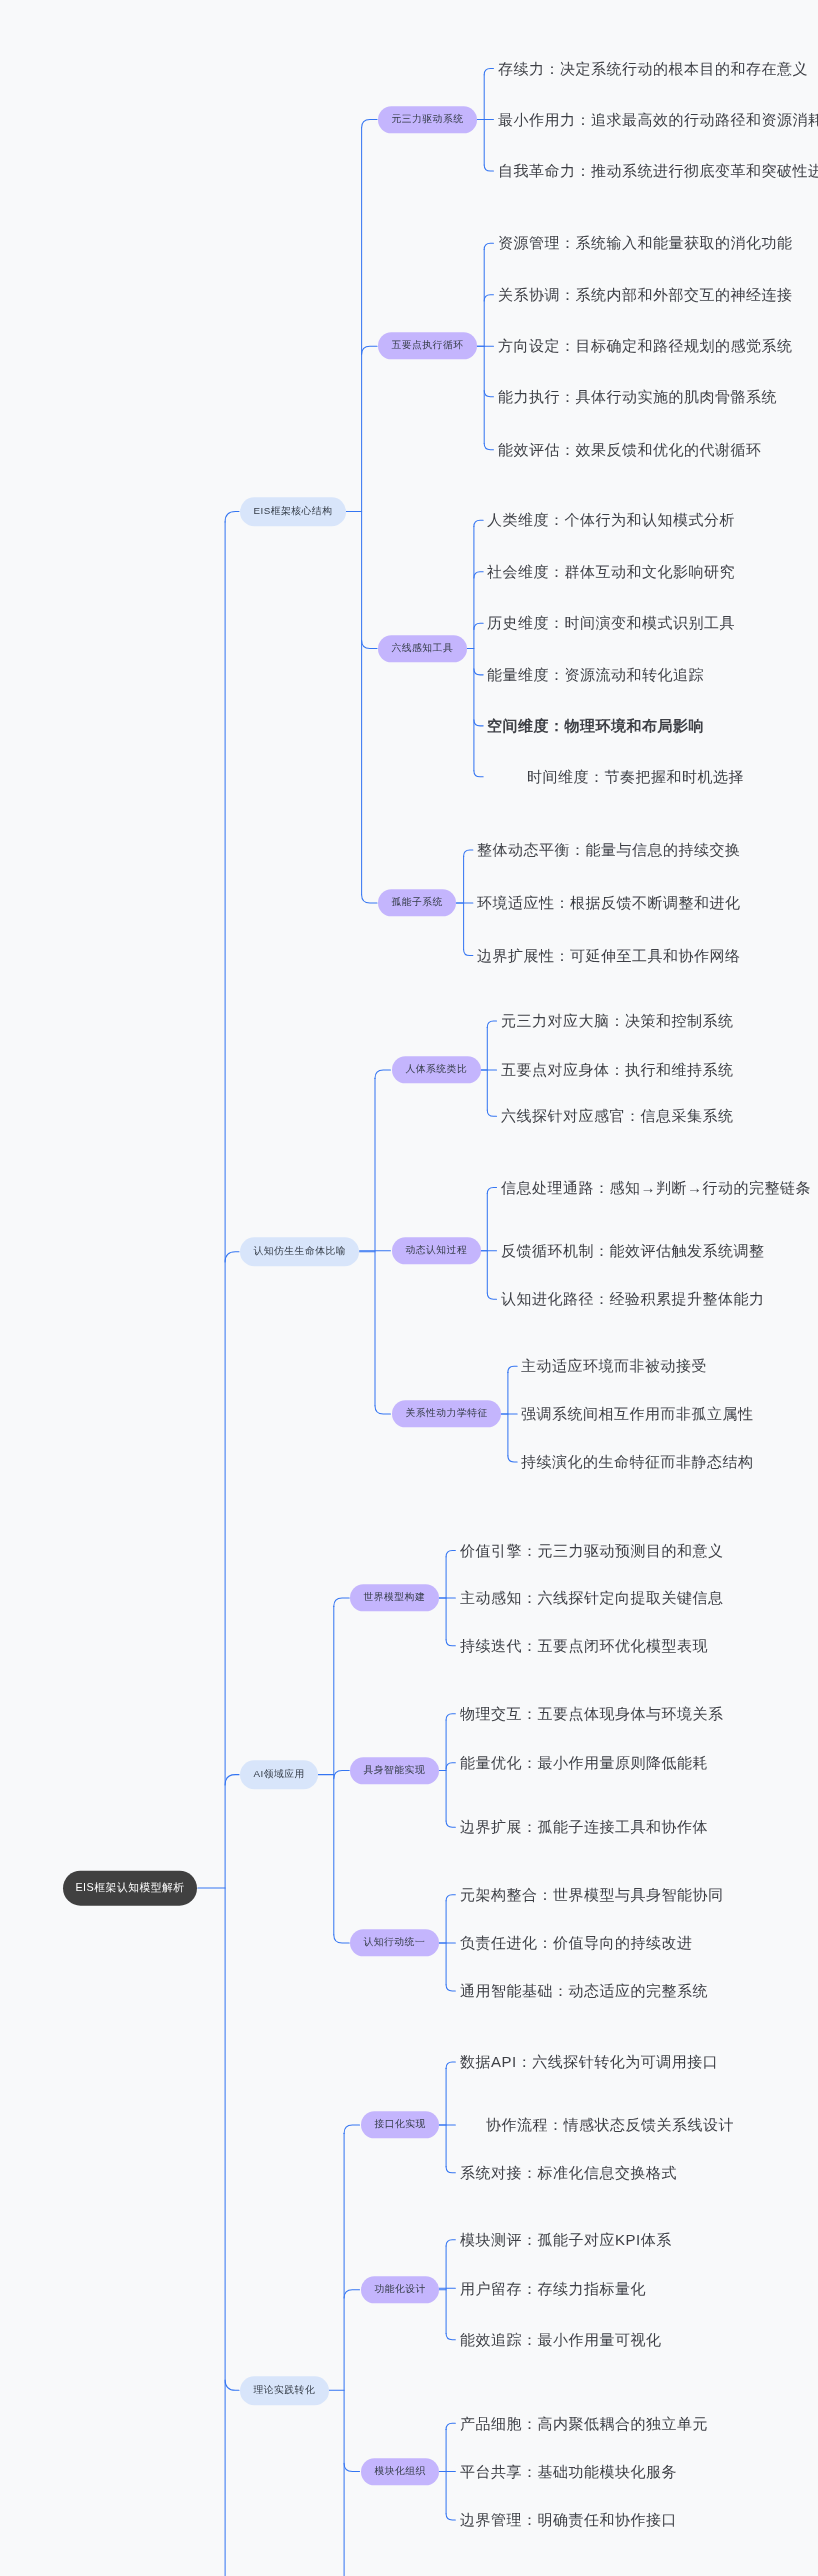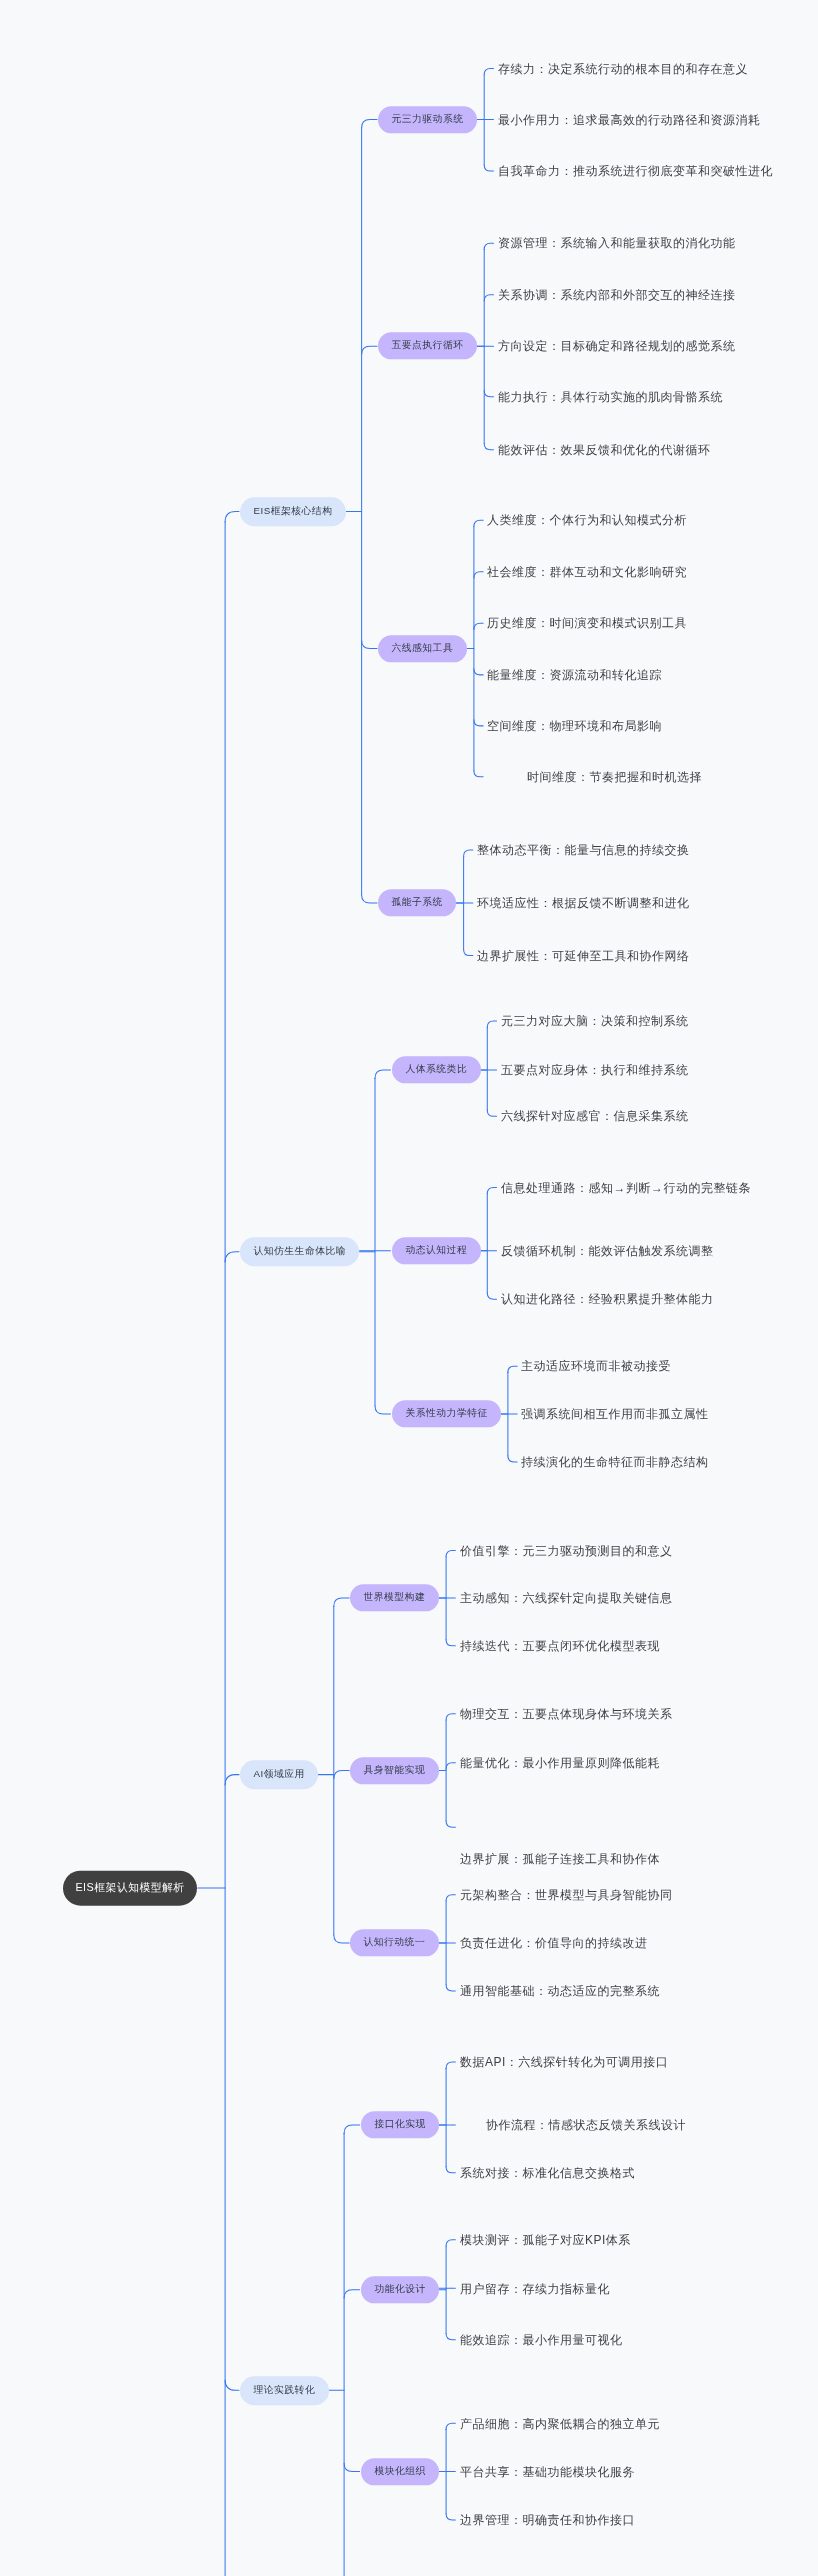--- a/index.html
+++ b/index.html
@@ -14,21 +14,21 @@
     padding:10.3px 12.4px;border-radius:17.5px;
   }
   .l1{
     background:#D8E5FA;color:#333B46;font-size:9.8px;letter-spacing:0.5px;
     padding:8.2px 13.4px;border-radius:14.4px;
   }
   .l2{
     background:#c4b5fd;color:#333B46;font-size:9.8px;letter-spacing:0.5px;
     padding:7.2px 13.4px;border-radius:13.4px;
   }
-  .leaf{color:#3D3F45;font-size:12px;letter-spacing:0.5px;}
+  .leaf{color:#3D3F45;font-size:15px;letter-spacing:0.5px;}
 </style>
 </head>
 <body>
 
 <div id="stage">
   <svg id="wires" width="818" height="3472" viewBox="0 0 1588 6740">
       <path d="M 384 3665 L 437 3665" fill="none" stroke="#3576F2" stroke-width="2" stroke-linecap="round"></path>
       <path d="M 437 1013 L 437 6310" fill="none" stroke="#3576F2" stroke-width="2" stroke-linecap="round"></path>
       <path d="M 437 1013 Q 437 993 457 993 L 464 993" fill="none" stroke="#3576F2" stroke-width="2" stroke-linecap="round"></path>
       <path d="M 437 2450 Q 437 2430 457 2430 L 464 2430" fill="none" stroke="#3576F2" stroke-width="2" stroke-linecap="round"></path>
@@ -173,21 +173,21 @@
     <div class="node leaf" style="left: 498px; top: 243px;">资源管理：系统输入和能量获取的消化功能</div>
     <div class="node leaf" style="left: 498px; top: 295px;">关系协调：系统内部和外部交互的神经连接</div>
     <div class="node leaf" style="left: 498px; top: 346px;">方向设定：目标确定和路径规划的感觉系统</div>
     <div class="node leaf" style="left: 498px; top: 397px;">能力执行：具体行动实施的肌肉骨骼系统</div>
     <div class="node leaf" style="left: 498px; top: 450px;">能效评估：效果反馈和优化的代谢循环</div>
     <div class="node l2" style="left: 378px; top: 649px;">六线感知工具</div>
     <div class="node leaf" style="left: 487px; top: 520px;">人类维度：个体行为和认知模式分析</div>
     <div class="node leaf" style="left: 487px; top: 572px;">社会维度：群体互动和文化影响研究</div>
     <div class="node leaf" style="left: 487px; top: 623px;">历史维度：时间演变和模式识别工具</div>
     <div class="node leaf" style="left: 487px; top: 675px;">能量维度：资源流动和转化追踪</div>
-    <div class="node leaf" style="left: 487px; top: 726px;">空间维度：物理环境和布局影响</div>
+    <div class="node leaf" style="left: 487px; top: 726px; font-weight: bold;">空间维度：物理环境和布局影响</div>
     <div class="node leaf" style="left: 487px; top: 777px; padding-left: 40px;">时间维度：节奏把握和时机选择</div>
     <div class="node l2" style="left: 378px; top: 903px;">孤能子系统</div>
     <div class="node leaf" style="left: 477px; top: 850px;">整体动态平衡：能量与信息的持续交换</div>
     <div class="node leaf" style="left: 477px; top: 903px;">环境适应性：根据反馈不断调整和进化</div>
     <div class="node leaf" style="left: 477px; top: 956px;">边界扩展性：可延伸至工具和协作网络</div>
     <div class="node l1" style="left: 240px; top: 1252px;">认知仿生生命体比喻</div>
     <div class="node l2" style="left: 392px; top: 1070px;">人体系统类比</div>
     <div class="node leaf" style="left: 501px; top: 1021px;">元三力对应大脑：决策和控制系统</div>
     <div class="node leaf" style="left: 501px; top: 1070px;">五要点对应身体：执行和维持系统</div>
     <div class="node leaf" style="left: 501px; top: 1116px;">六线探针对应感官：信息采集系统</div>
@@ -200,21 +200,21 @@
     <div class="node leaf" style="left: 521px; top: 1414px;">强调系统间相互作用而非孤立属性</div>
     <div class="node leaf" style="left: 521px; top: 1462px;">持续演化的生命特征而非静态结构</div>
     <div class="node l1" style="left: 240px; top: 1775px; text-align: right;">AI领域应用</div>
     <div class="node l2" style="left: 350px; top: 1598px;">世界模型构建</div>
     <div class="node leaf" style="left: 460px; top: 1551px;">价值引擎：元三力驱动预测目的和意义</div>
     <div class="node leaf" style="left: 460px; top: 1598px;">主动感知：六线探针定向提取关键信息</div>
     <div class="node leaf" style="left: 460px; top: 1646px;">持续迭代：五要点闭环优化模型表现</div>
     <div class="node l2" style="left: 350px; top: 1771px;">具身智能实现</div>
     <div class="node leaf" style="left: 460px; top: 1714px;">物理交互：五要点体现身体与环境关系</div>
     <div class="node leaf" style="left: 460px; top: 1763px;">能量优化：最小作用量原则降低能耗</div>
-    <div class="node leaf" style="left: 460px; top: 1827px; margin-top: 32px;">边界扩展：孤能子连接工具和协作体</div>
+    <div class="node leaf" style="left: 460px; top: 1827px;">边界扩展：孤能子连接工具和协作体</div>
     <div class="node l2" style="left: 350px; top: 1943px;">认知行动统一</div>
     <div class="node leaf" style="left: 460px; top: 1895px;">元架构整合：世界模型与具身智能协同</div>
     <div class="node leaf" style="left: 460px; top: 1943px;">负责任进化：价值导向的持续改进</div>
     <div class="node leaf" style="left: 460px; top: 1991px;">通用智能基础：动态适应的完整系统</div>
     <div class="node l1" style="left: 240px; top: 2391px;">理论实践转化</div>
     <div class="node l2" style="left: 361px; top: 2125px;">接口化实现</div>
     <div class="node leaf" style="left: 460px; top: 2062px;">数据API：六线探针转化为可调用接口</div>
     <div class="node leaf" style="left: 486px; top: 2125px;">协作流程：情感状态反馈关系线设计</div>
     <div class="node leaf" style="left: 460px; top: 2173px;">系统对接：标准化信息交换格式</div>
     <div class="node l2" style="left: 361px; top: 2290px;">功能化设计</div>

